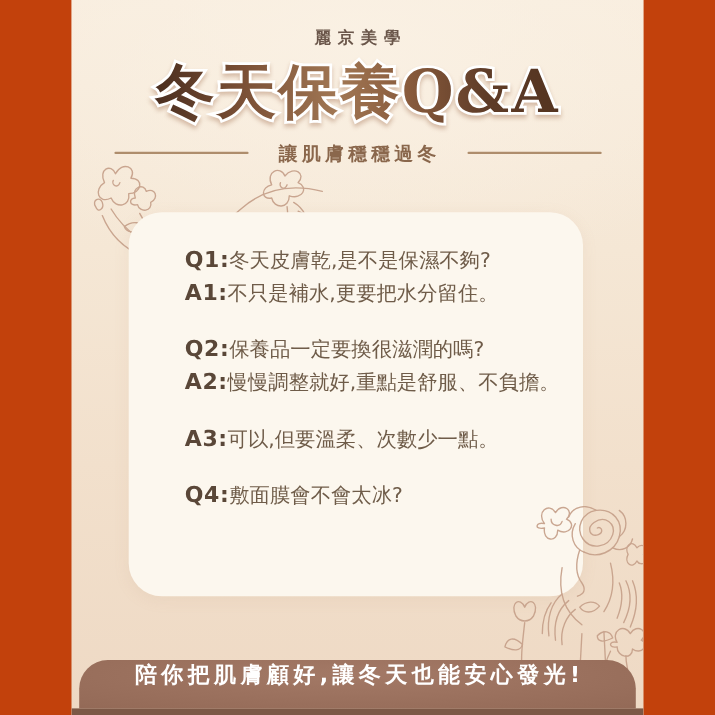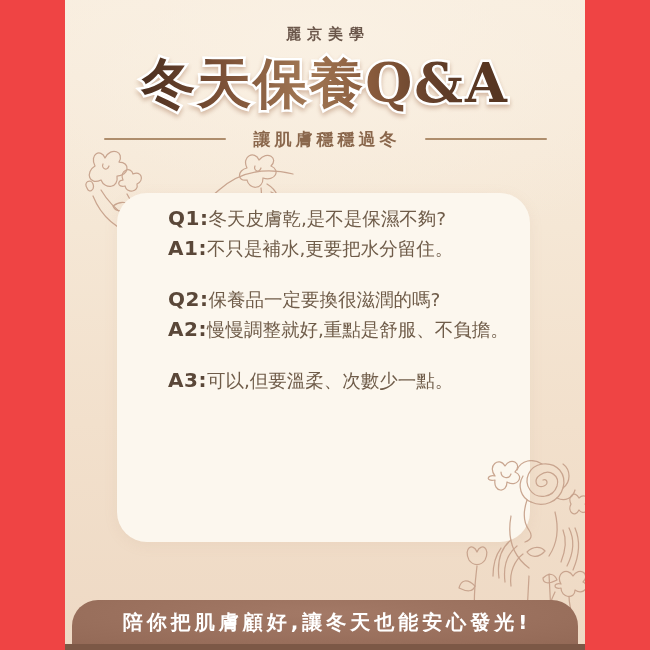--- a/index.html
+++ b/index.html
@@ -1,20 +1,20 @@
 <!DOCTYPE html>
 <html><head>
 <meta charset="utf-8">
 <style>
   html,body{margin:0;padding:0;}
   body{
     width:650px;height:650px;background:#ffffff;overflow:hidden;
     font-family:"DejaVu Sans",sans-serif;
   }
-  .canvas{position:relative;width:650px;height:650px;background:#ef4444;}
+  .canvas{position:relative;width:650px;height:650px;background:#c2410c;}
   .poster{
     position:absolute;left:65px;top:0;width:520px;height:650px;overflow:hidden;
     background:
       radial-gradient(130% 55% at 50% 6%, rgba(250,241,228,.9) 0%, rgba(250,241,228,0) 60%),
       linear-gradient(180deg,#f8edde 0%,#f5e7d5 35%,#f2e0cc 65%,#eed9c4 100%);
   }
 
   
   .brand{
     position:absolute;top:25px;left:0;width:100%;text-align:center;
@@ -43,38 +43,38 @@
   .art path{fill:none;stroke:#c7a28c;stroke-width:1.25;stroke-linecap:round;stroke-linejoin:round;}
   .art-tl{left:0;top:140px;z-index:1;opacity:.95;}
   .art-br{left:378px;top:428px;z-index:3;opacity:.95;}
 
   
   .qa-card{
     position:absolute;left:52px;top:193px;width:413px;height:349px;z-index:2;
     background:#fcf7ee;border-radius:30px;
     box-shadow:0 3px 14px rgba(190,150,120,.10);
   }
-  .qa-list{position:relative;z-index:4;padding:11px 18px 0 51px;}
+  .qa-list{position:relative;z-index:4;padding:29px 18px 0 51px;}
   .qa-block{margin:0 0 21px 0;}
   .qa-line{margin:0;line-height:28px;white-space:nowrap;}
   .qa-label{
     font-size:20px;font-weight:bold;color:#5a4738;letter-spacing:.5px;
   }
   .qa-text{font-size:18.5px;color:#6f5c49;}
 
   
   .banner-base{
     position:absolute;left:0;right:0;bottom:0;height:6px;z-index:4;background:#7c5846;
   }
   .banner{
     position:absolute;left:7px;right:7px;top:600px;height:44px;z-index:5;
     border-radius:26px 26px 0 0;
     background:
       radial-gradient(120% 160% at 50% 30%, #a37966 0%, #956b58 55%, #855c4a 100%);
-    display:flex;align-items:center;justify-content:center;
+    display:flex;align-items:flex-start;justify-content:center;
   }
   .banner-text{
     color:#ffffff;font-size:20px;font-weight:bold;letter-spacing:4px;text-indent:4px;
     white-space:nowrap;
   }
 </style>
 </head>
 <body>
 
 <div class="canvas">
@@ -134,20 +134,21 @@
         <p class="qa-line"><span class="qa-label">A1:</span><span class="qa-text">不只是補水,更要把水分留住。</span></p>
       </div>
       <div class="qa-block">
         <p class="qa-line"><span class="qa-label">Q2:</span><span class="qa-text">保養品一定要換很滋潤的嗎?</span></p>
         <p class="qa-line"><span class="qa-label">A2:</span><span class="qa-text">慢慢調整就好,重點是舒服、不負擔。</span></p>
       </div>
       <div class="qa-block">
         <p class="qa-line"><span class="qa-label">A3:</span><span class="qa-text">可以,但要溫柔、次數少一點。</span></p>
       </div>
       <div class="qa-block">
+        <p class="qa-line"><span class="qa-label">Q4:</span><span class="qa-text">敷面膜會不會太冰?</span></p>
       </div>
     </div>
 
     <svg class="art art-br" width="142" height="185" viewBox="0 0 142 185">
       <path d="M100 52 C104 50 106 56 101 58 C93 61 90 52 97 47 C107 40 117 48 114 58 C110 70 94 72 87 62 C80 52 86 38 99 36 C114 34 124 46 120 60 C116 74 100 80 88 74"></path>
       <path d="M88 74 C78 70 74 58 80 48"></path>
       <path d="M99 36 C90 30 78 32 74 42"></path>
       <path d="M120 60 C128 54 128 42 120 36"></path>
       <path d="M114 70 C122 74 130 70 132 62"></path>
       <path d="M52 48 C44 38 56 28 62 38 C68 28 80 36 72 44 C82 48 74 60 64 54 C64 66 50 64 52 52 C42 54 44 46 52 48 Z"></path>

